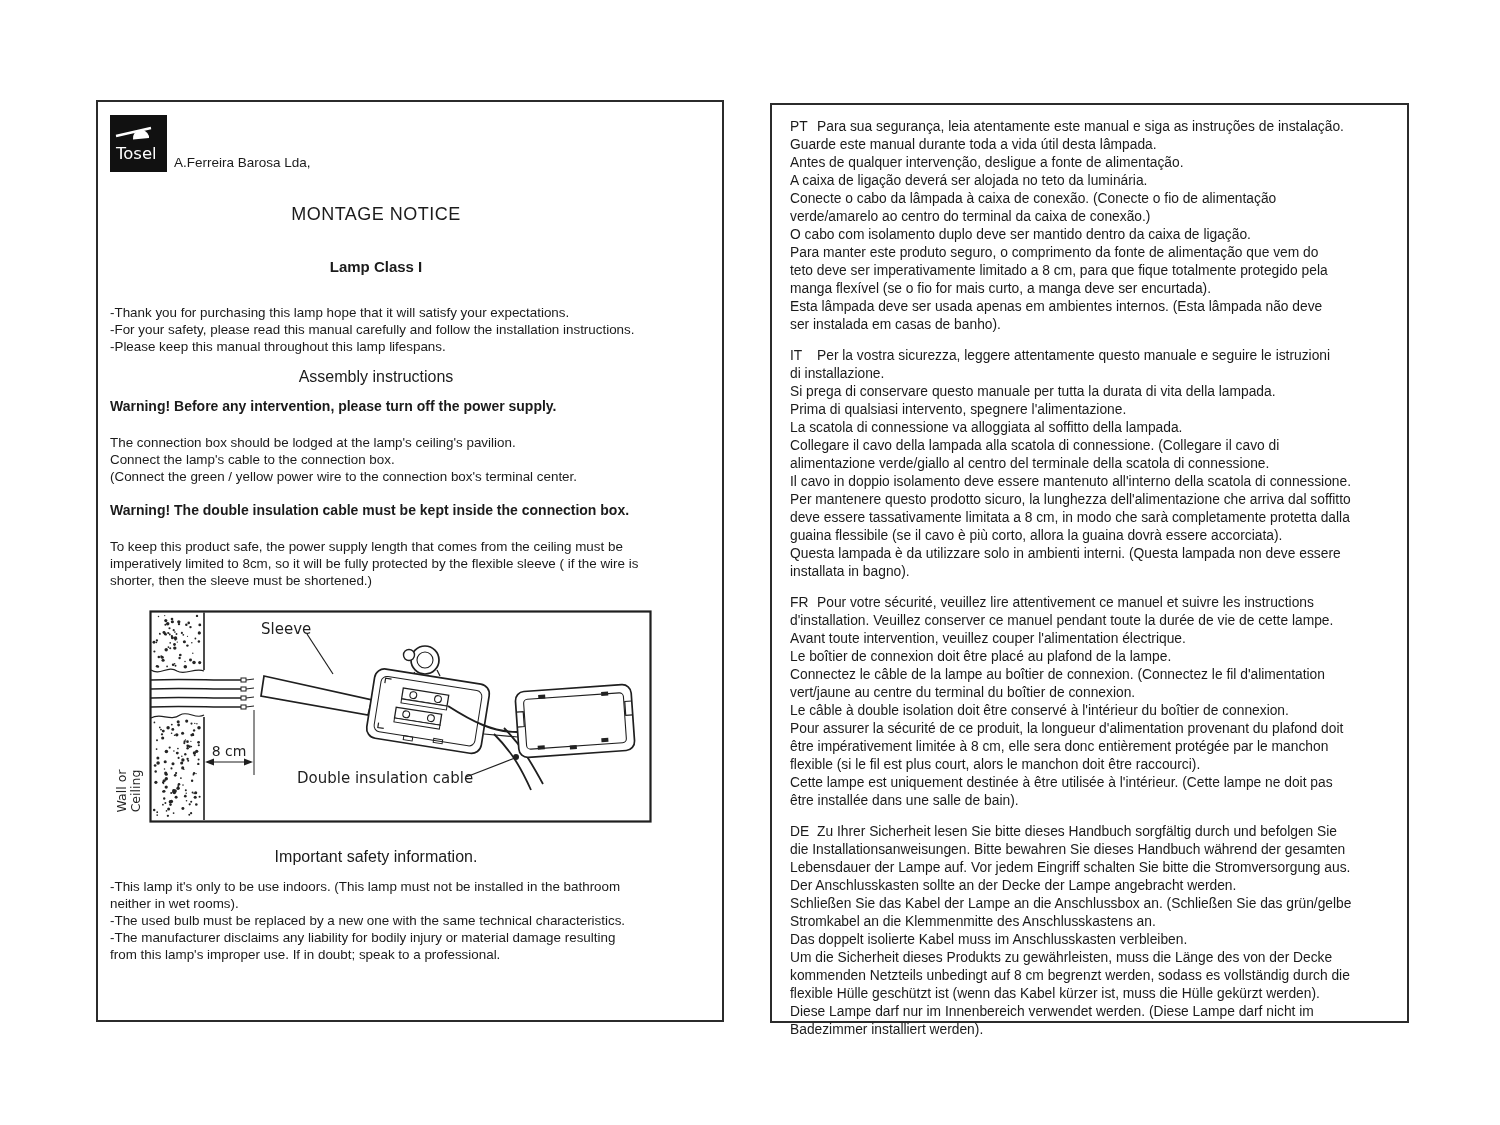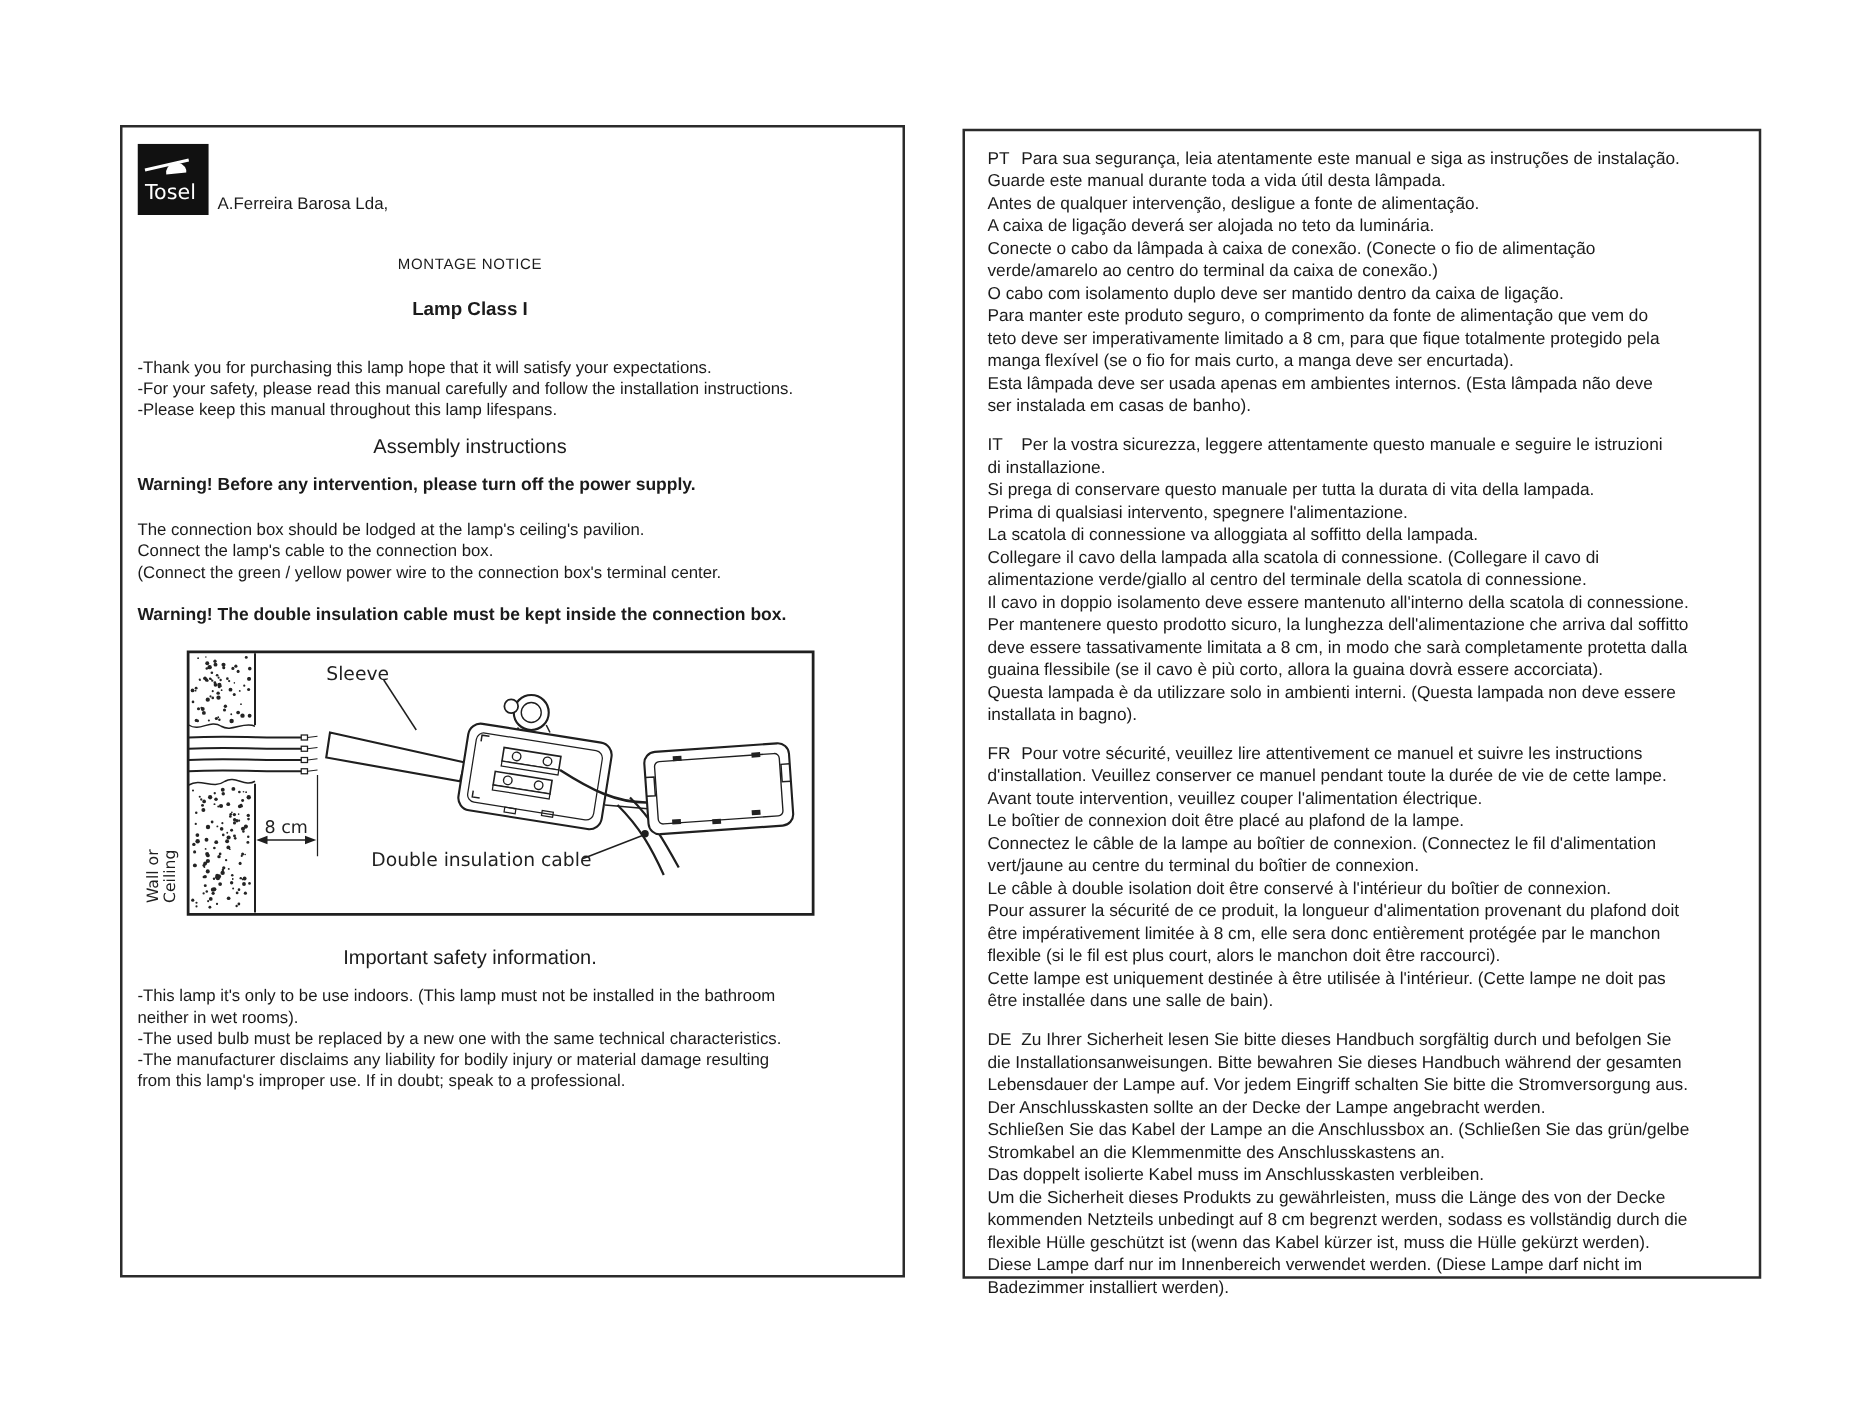--- a/index.html
+++ b/index.html
@@ -9,22 +9,22 @@
   .panel{position:absolute;background:#fff;border:2px solid #2b2b2b;box-sizing:border-box;}
   .panel-left{left:96px;top:100px;width:628px;height:922px;padding:13px 28px 0 12px;}
   .panel-right{left:770px;top:103px;width:639px;height:920px;padding:13px 14px 0 18px;}
 
   
   .logo-row{display:flex;align-items:flex-end;gap:7px;}
   .logo-svg{display:block;}
   .company{font-size:13.5px;line-height:15px;margin-bottom:2px;}
   .address{font-size:13.5px;line-height:16.4px;margin-top:4px;white-space:pre-line;}
   .c{width:532px;text-align:center;}
-  .title{font-size:12px;letter-spacing:.5px;margin-top:32px;}
-  .subtitle{font-size:15px;font-weight:bold;margin-top:21px;}
+  .title{font-size:18px;letter-spacing:.5px;margin-top:32px;}
+  .subtitle{font-size:15px;font-weight:bold;margin-top:33px;}
   .body{font-size:13.4px;line-height:17px;white-space:pre-wrap;margin:0;}
   .intro{margin-top:29px;}
   .h2{font-size:16px;margin-top:13px;}
   .warn{font-size:14px;font-weight:bold;margin-top:12px;white-space:pre-wrap;}
   .p1{margin-top:20px;}
   .p2{margin-top:20px;}
   .diagram{margin:21px 0 0 -2px;display:block;}
   .safety-h{margin-top:23px;text-align:center;}
   .safety-p{margin-top:12px;}
 
@@ -67,20 +67,23 @@
     <div class="c h2">Assembly instructions</div>
 
     <p class="warn">Warning! Before any intervention, please turn off the power supply.</p>
 
     <p class="body p1">The connection box should be lodged at the lamp's ceiling's pavilion.
 Connect the lamp's cable to the connection box.
 (Connect the green / yellow power wire to the connection box's terminal center.</p>
 
     <p class="warn" style="margin-top:17px">Warning! The double insulation cable must be kept inside the connection box.</p>
 
+    <p class="body p2">To keep this product safe, the power supply length that comes from the ceiling must be
+imperatively limited to 8cm, so it will be fully protected by the flexible sleeve ( if the wire is
+shorter, then the sleeve must be shortened.)</p>
 
     <svg class="diagram" width="545" height="215" viewBox="0 0 545 215">
 
       <rect x="42.5" y="1.5" width="500" height="210" class="ln" stroke-width="2.2"></rect>
 
       <g>
         <g>
             <circle cx="46.0" cy="32.3" r="1.48" fill="#242424"></circle>
             <circle cx="58.1" cy="24.6" r="0.84" fill="#242424"></circle>
             <circle cx="90.9" cy="31.6" r="1.24" fill="#242424"></circle>

